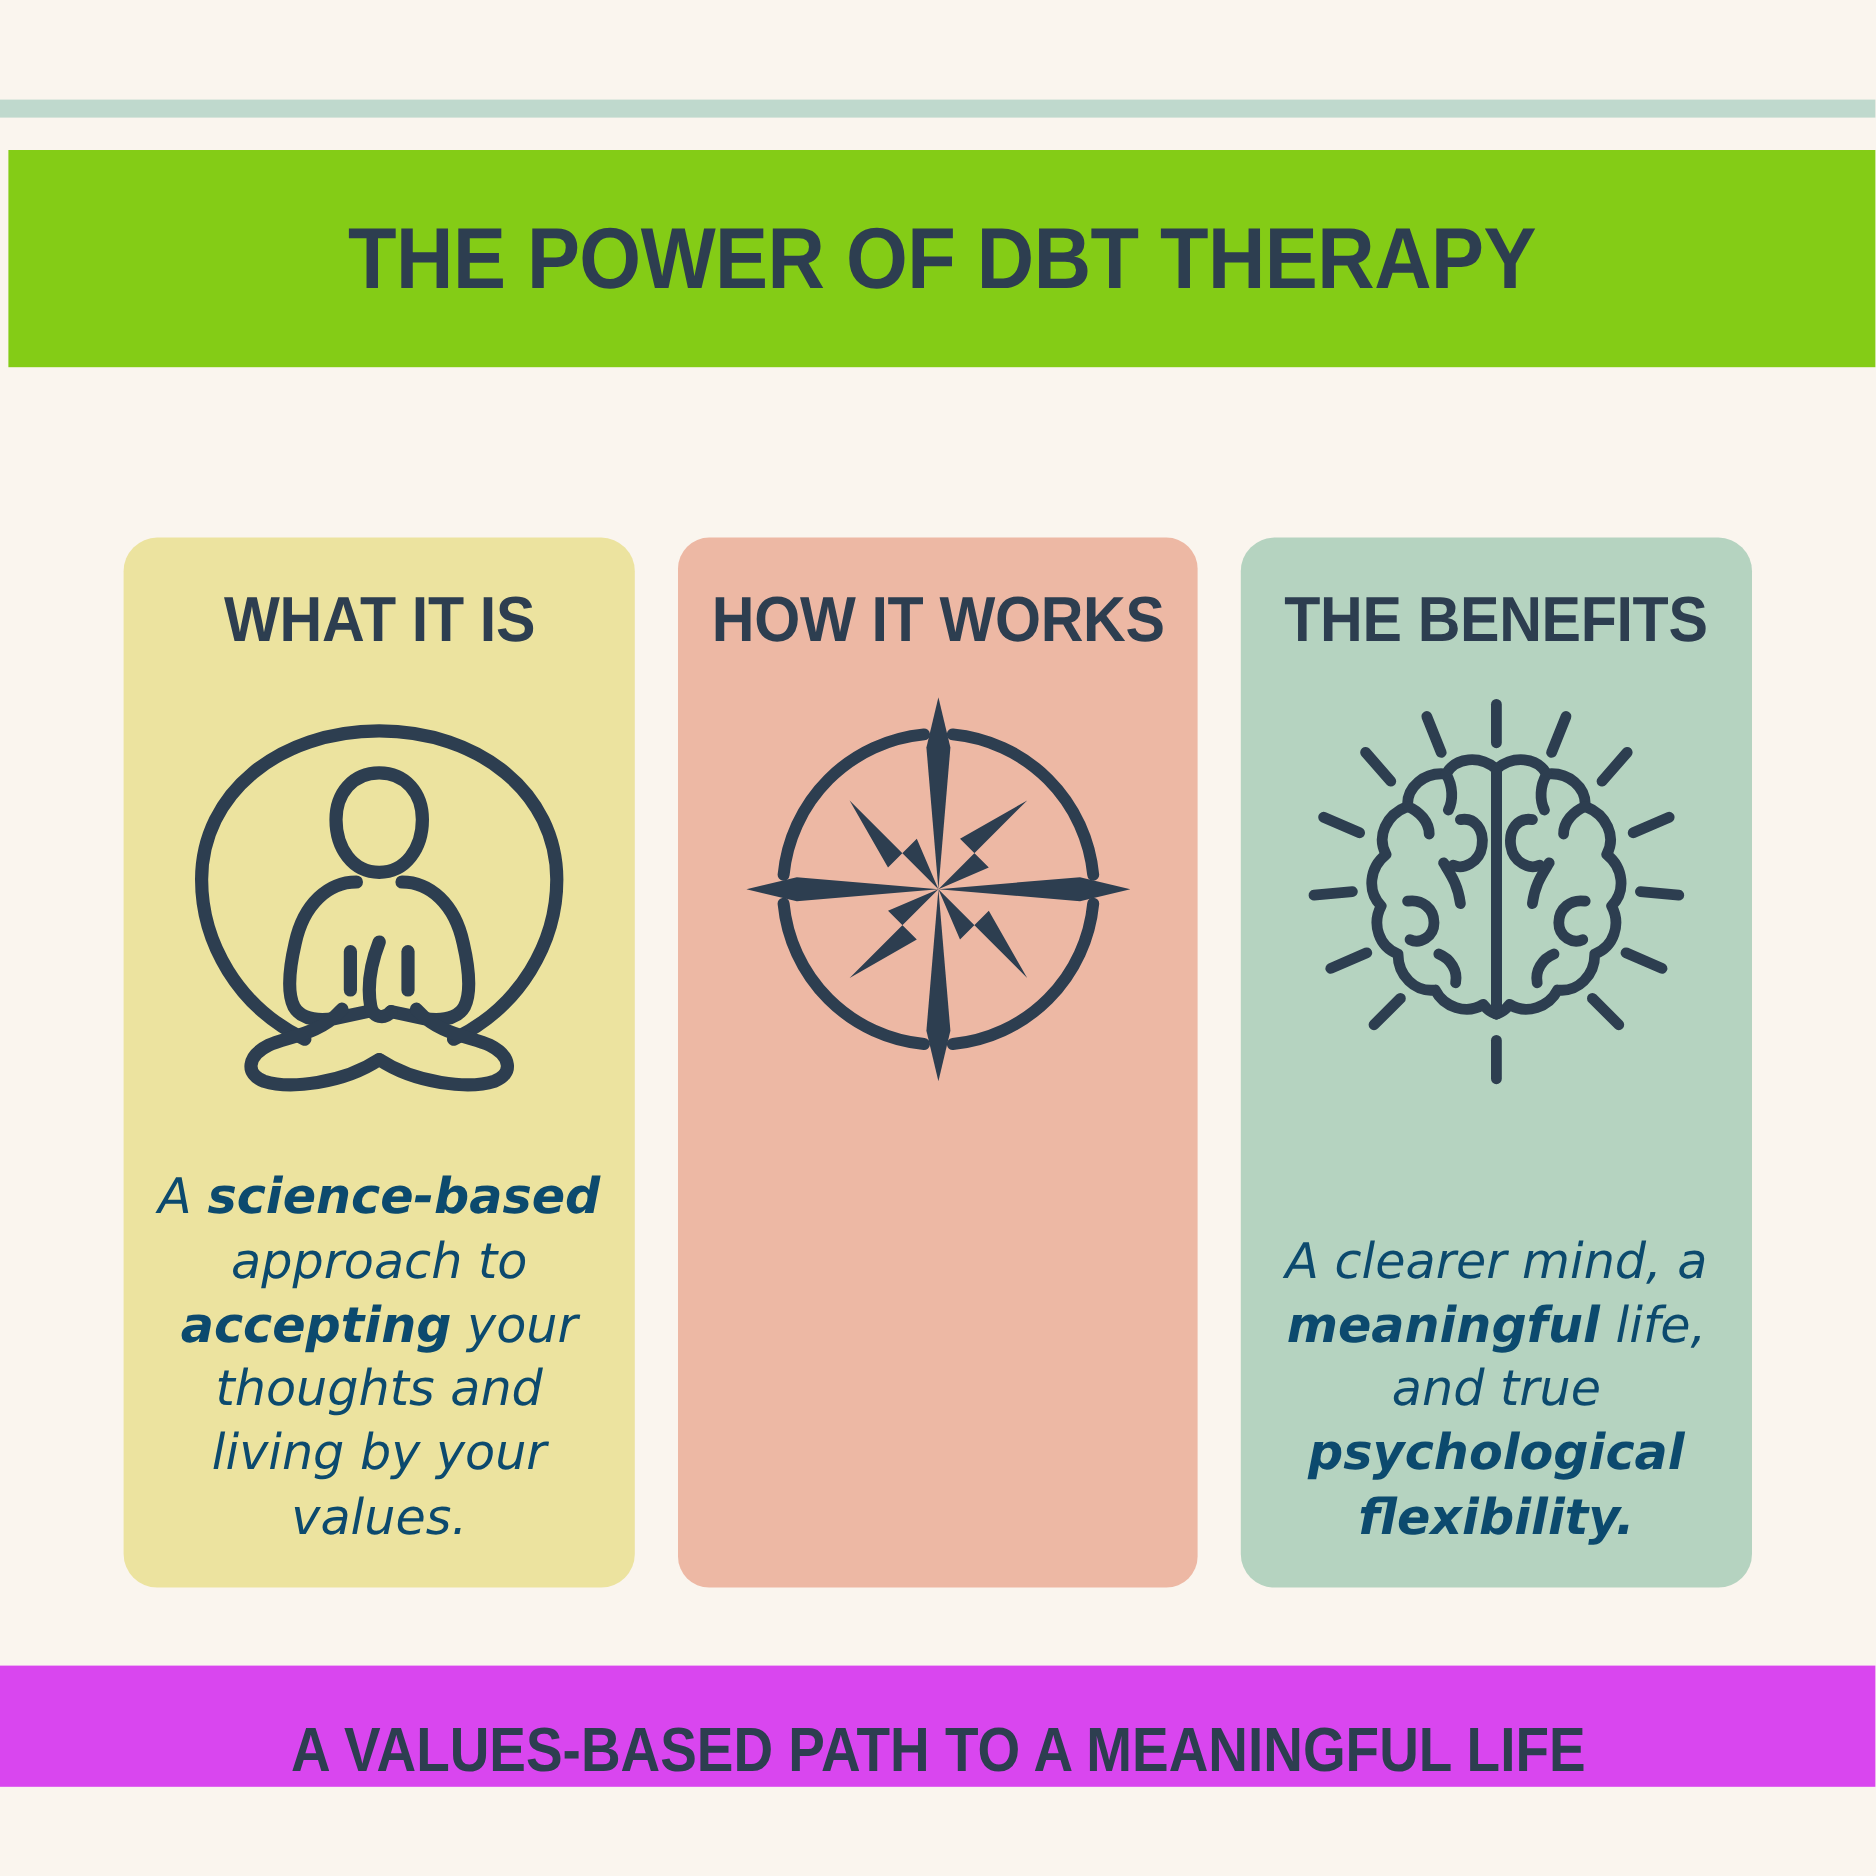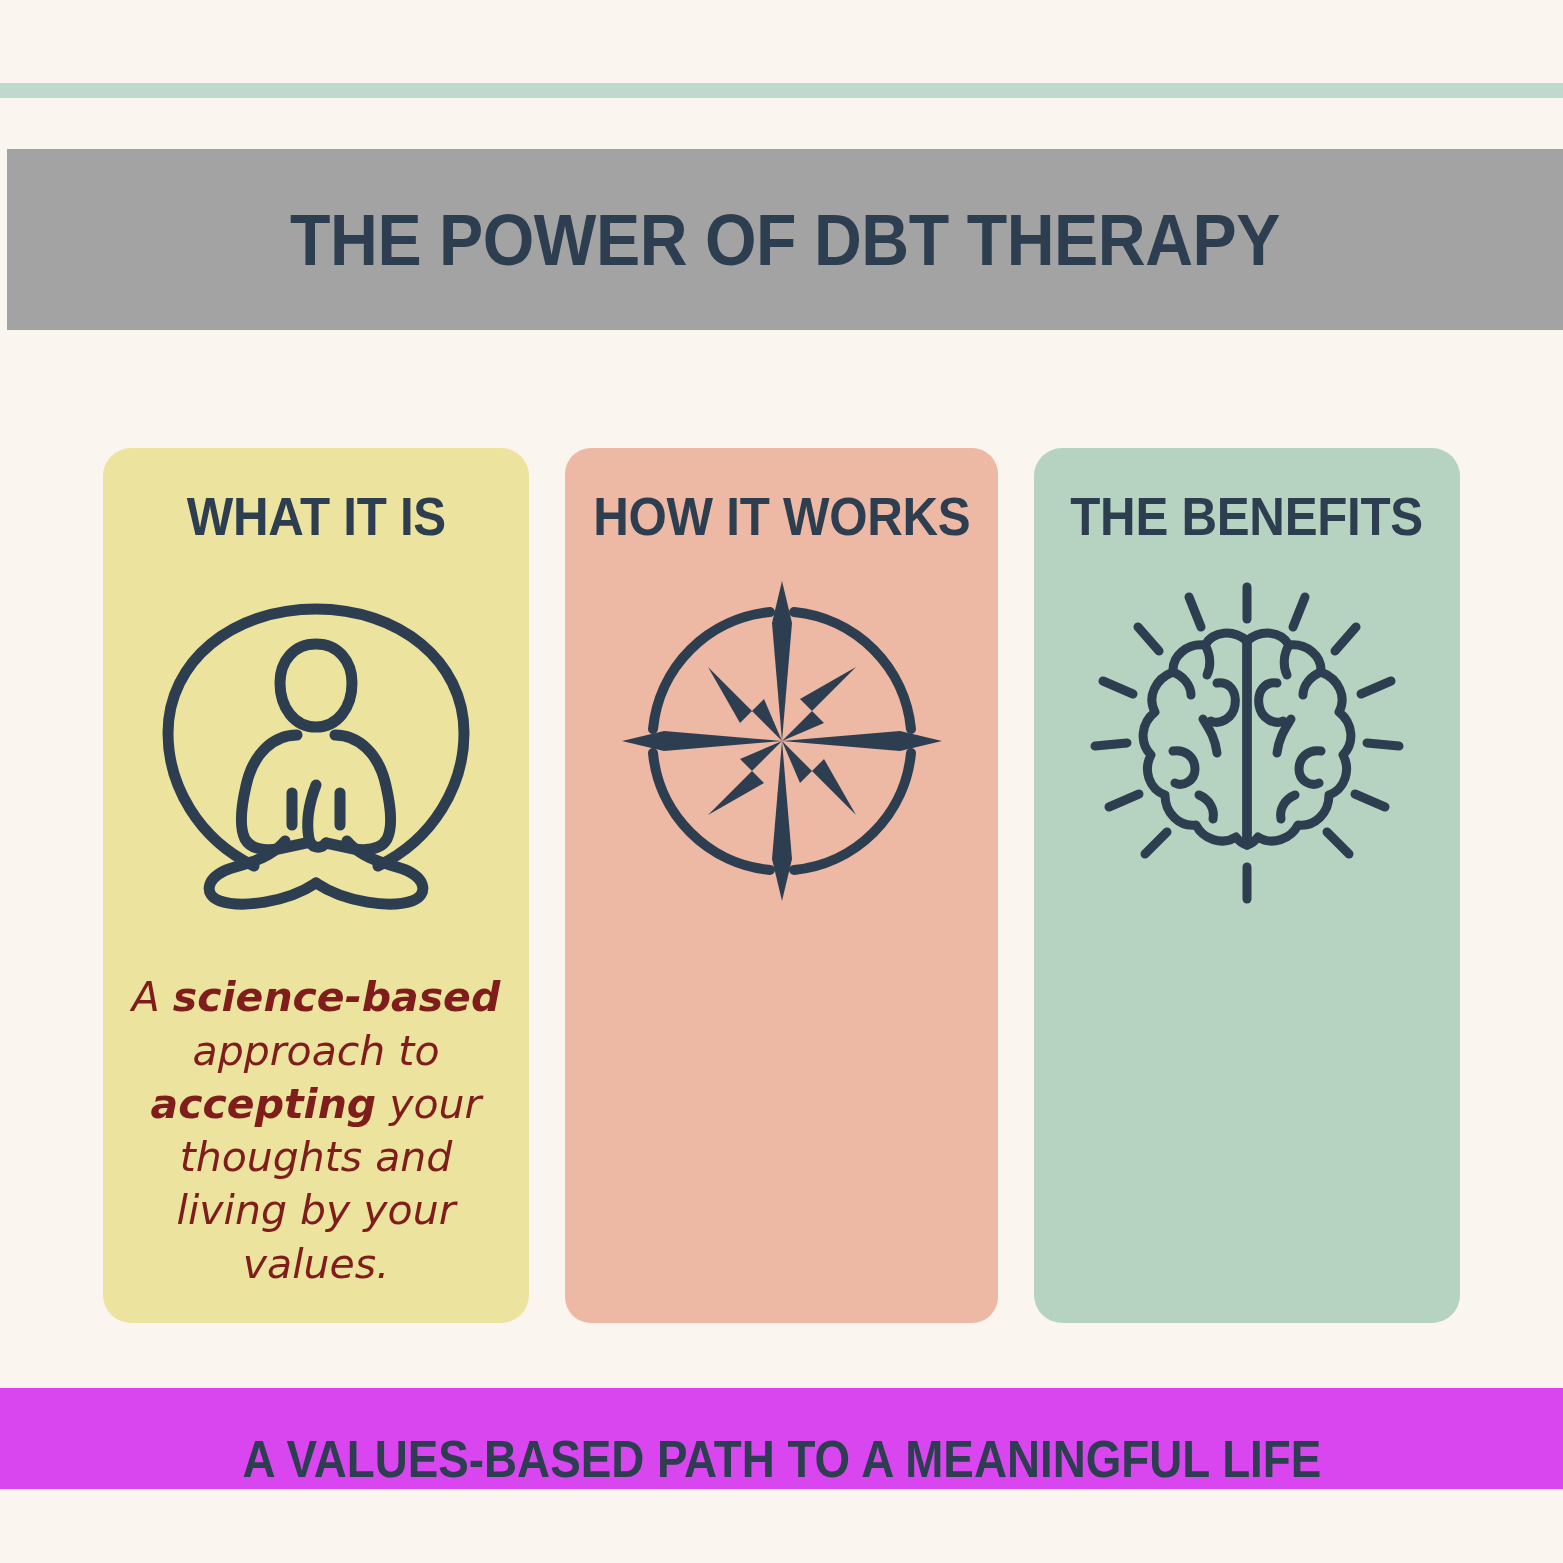--- a/index.html
+++ b/index.html
@@ -34,25 +34,24 @@
     background: #BFD9CD;
   }
 
   
   .title-banner {
     position: absolute;
     left: 7px;
     top: 125px;
     width: 1556px;
     height: 181px;
-    background: #a3a3a3;
+    background: #84cc16;
     display: flex;
     align-items: center;
     justify-content: center;
-    margin-top: 24px;
   }
 
   .title-text {
     font-family: "Liberation Sans Narrow", "Liberation Sans", sans-serif;
     font-weight: 700;
     font-size: 72px;
     letter-spacing: -0.5px;
     color: #2D3E50;
     text-align: center;
     transform: scaleX(0.92);
@@ -107,21 +106,21 @@
     flex: 0 0 auto;
   }
   .card-icon svg { width: 100%; height: 100%; display: block; }
 
   .card-body {
     margin-top: auto;
     font-family: "DejaVu Sans", sans-serif;
     font-style: italic;
     font-size: 41px;
     line-height: 1.30;
-    color: #7f1d1d;
+    color: #0c4a6e;
     text-align: center;
     width: 100%;
     padding: 0 4px 6px 4px;
   }
   .card-body b { font-weight: 700; font-style: italic; }
 
   
   .footer-banner {
     position: absolute;
     left: 0;
@@ -255,20 +254,21 @@
           <g class="ink" stroke-width="9">
             <path d="M212 74 C 206 84 206 96 210 104"></path>
             <path d="M244 101 C 234 105 226 114 226 124"></path>
             <path d="M200 112 C 188 110 180 120 182 134 C 184 148 198 154 206 150"></path>
             <path d="M214 148 C 208 158 202 166 200 182"></path>
             <path d="M244 180 C 232 178 222 186 222 198 C 222 210 234 216 242 212"></path>
             <path d="M218 224 C 208 228 202 238 204 248"></path>
           </g>
         </svg>
       </div>
+      <div class="card-body">A clearer mind, a <b>meaningful</b> life, and true <b>psychological flexibility.</b></div>
     </div>
 
   </div>
 
   <div class="footer-banner">
     <div class="footer-text">A VALUES-BASED PATH TO A MEANINGFUL LIFE</div>
   </div>
 
 </div>
 

